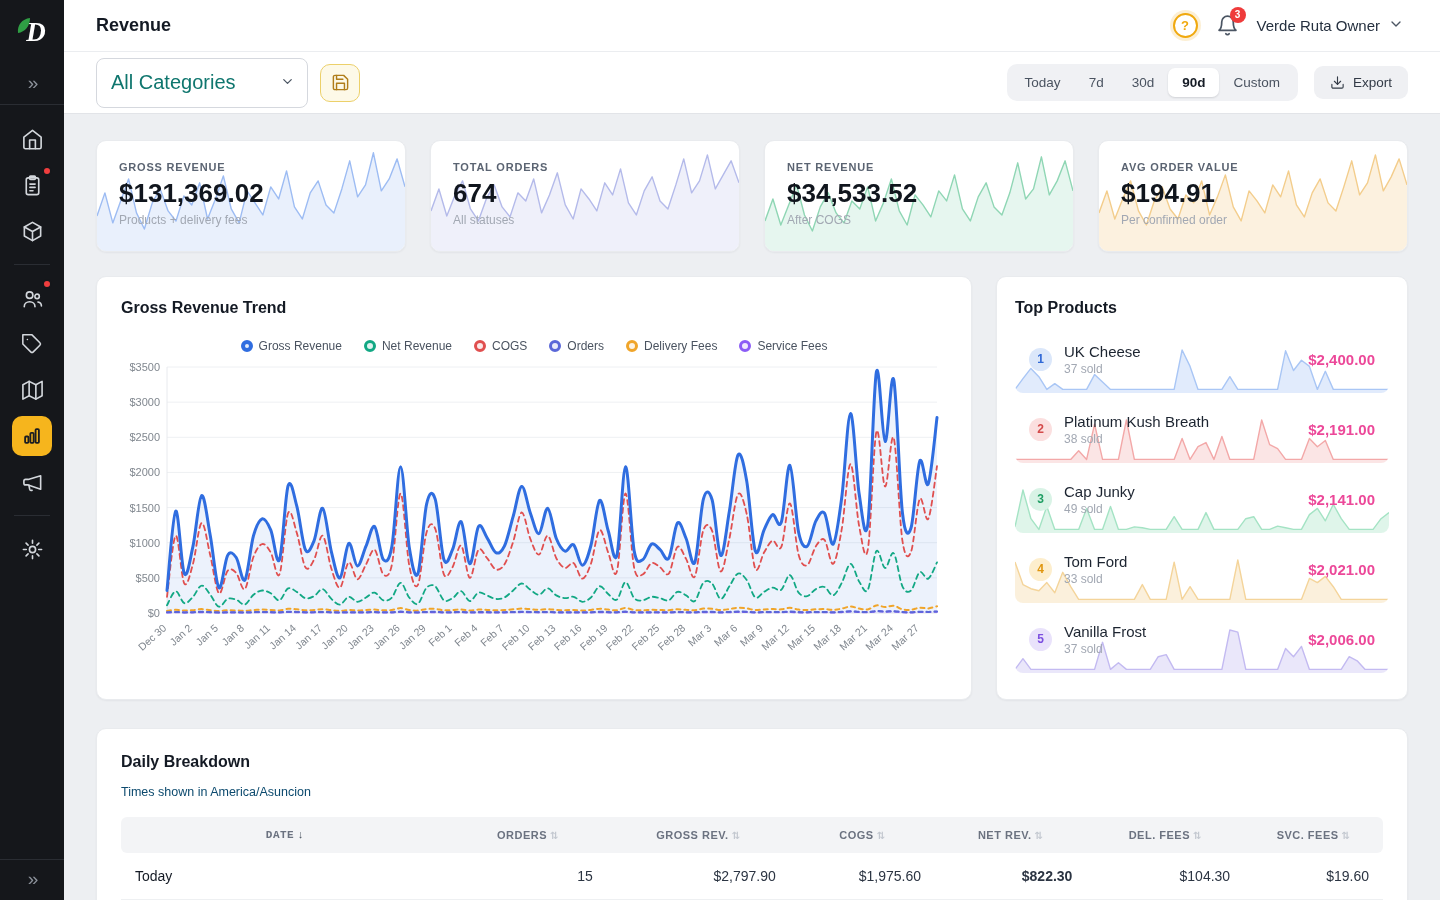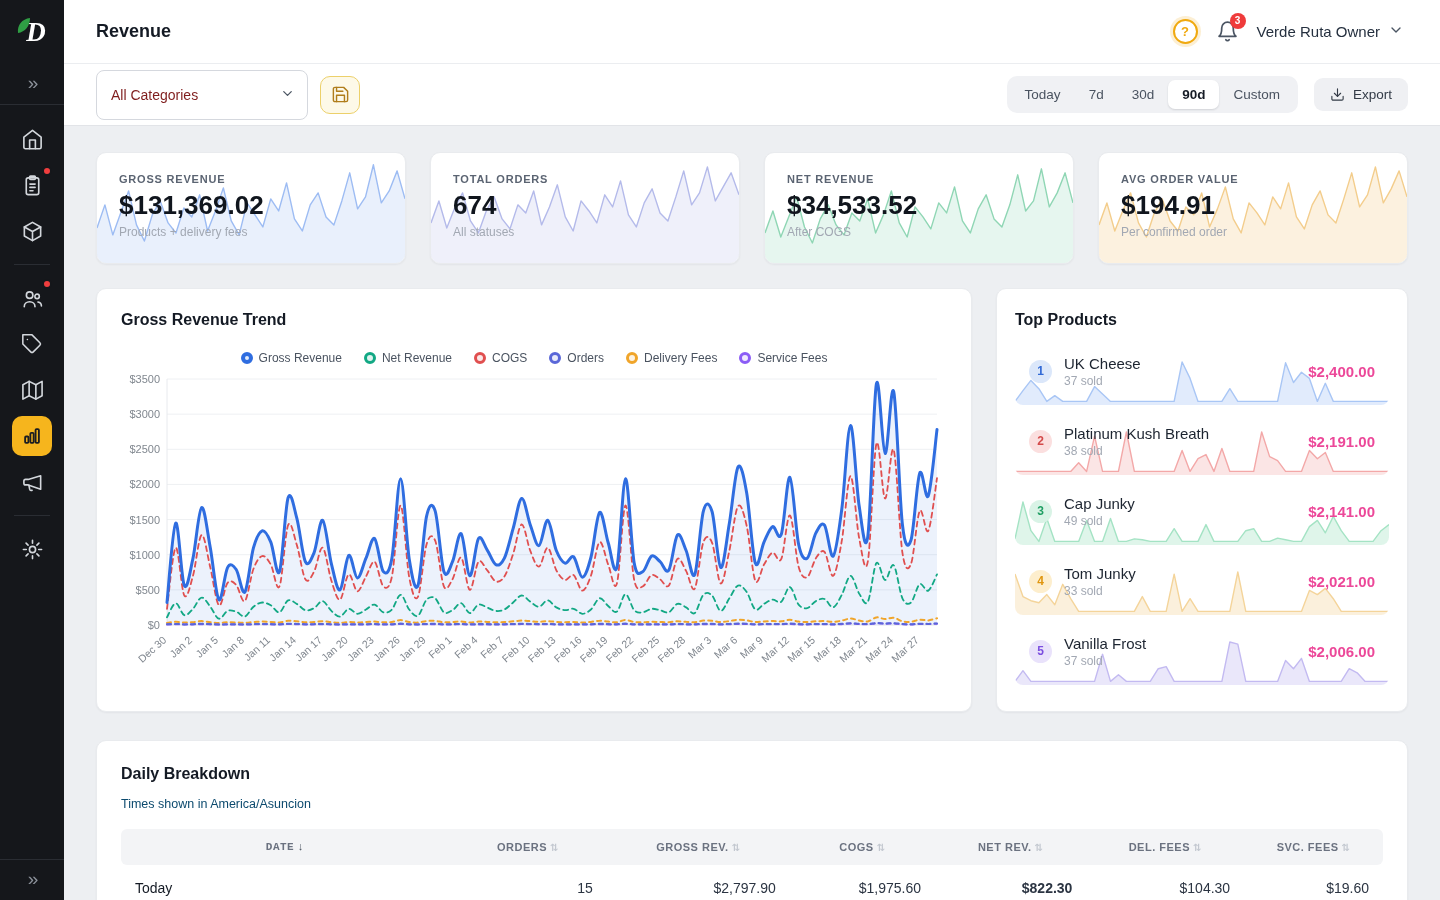--- a/index.html
+++ b/index.html
@@ -20,38 +20,38 @@
   .sb-item svg { stroke:#d3d7dc; fill:none; stroke-width:1.7; stroke-linecap:round; stroke-linejoin:round; }
   .sb-item.active { background:#f6b51d; }
   .sb-item.active svg { stroke:#1b1d21; stroke-width:2; }
   .sb-item .dot { position:absolute; top:1px; right:0px; width:10px; height:10px; border-radius:50%; background:#f03e3e; border:2px solid #15171b; }
   .sb-mini-div { width:36px; height:1px; background:#2a2d33; margin:7px 0; }
   .sb-bottom { margin-top:auto; width:100%; display:flex; flex-direction:column; align-items:center; }
 
   
   .app { flex:1; display:flex; flex-direction:column; background:#edeff2; }
 
-  header.topbar { height:64px; background:#fff; border-bottom:1px solid #ebedf0; display:flex; align-items:center; padding:0 36px 0 32px; }
+  header.topbar { height:52px; background:#fff; border-bottom:1px solid #ebedf0; display:flex; align-items:center; padding:0 36px 0 32px; }
   .page-title { font-size:18px; font-weight:700; color:#141a24; }
   .top-right { margin-left:auto; display:flex; align-items:center; gap:18px; }
   .help-btn { width:25px; height:25px; border-radius:50%; border:2px solid #f0a90f; color:#f0a90f; background:#fff;
               font-weight:700; font-size:13px; display:flex; align-items:center; justify-content:center; cursor:pointer;
               box-shadow:0 0 0 3px rgba(240,169,15,.18); }
   .bell-wrap { position:relative; cursor:pointer; padding-top:3px; }
   .bell-wrap svg { stroke:#4b5563; fill:none; stroke-width:1.8; stroke-linecap:round; stroke-linejoin:round; }
   .badge { position:absolute; top:-4px; right:-7px; min-width:16px; height:16px; border-radius:8px; background:#ef3b3b; color:#fff;
            font-size:10px; font-weight:700; display:flex; align-items:center; justify-content:center; padding:0 4px; }
   .user-menu { display:flex; align-items:center; gap:8px; cursor:pointer; }
   .user-name { font-size:15px; color:#25303f; }
   .chev svg { stroke:#4b5563; fill:none; stroke-width:2; stroke-linecap:round; stroke-linejoin:round; }
 
   
   .toolbar { height:62px; background:#fff; border-bottom:1px solid #e2e4e8; display:flex; align-items:center; padding:0 32px; }
   .select { width:212px; height:50px; border:1px solid #d5d8de; border-radius:8px; background:#fff; display:flex; align-items:center;
-            padding:0 12px 0 14px; font-size:14px; color:#7f1d1d; cursor:pointer; }
+            padding:0 12px 0 14px; font-size:20px; color:#0f766e; cursor:pointer; }
   .select .chev { margin-left:auto; }
   .save-btn { width:40px; height:38px; margin-left:12px; border:1px solid #ecd06a; background:#fdf9e8; border-radius:10px;
               display:flex; align-items:center; justify-content:center; cursor:pointer; }
   .save-btn svg { stroke:#b07d1a; fill:none; stroke-width:1.8; stroke-linecap:round; stroke-linejoin:round; }
   .toolbar-right { margin-left:auto; display:flex; align-items:center; gap:16px; }
   .range-group { background:#f0f1f4; border-radius:10px; padding:4px; display:flex; align-items:center; }
   .range-btn { border:none; background:transparent; padding:7px 14px; font-size:13.5px; color:#4a5360; border-radius:7px; cursor:pointer; font-family:inherit; }
   .range-btn.active { background:#fff; color:#161c26; font-weight:700; box-shadow:0 1px 2px rgba(20,26,36,.14); }
   .export-btn { display:flex; align-items:center; gap:8px; background:#eff0f3; border:none; border-radius:9px; padding:9px 16px;
                 font-size:13.5px; color:#333b47; cursor:pointer; font-family:inherit; }
@@ -413,21 +413,21 @@
                 </div>
               <span class="pamount">$2,141.00</span>
             </div>
             <div class="product-row">
                 <svg viewBox="0 0 376 46" preserveAspectRatio="none" class="pspark">
                   <path d="M0.0 5.1 L8.0 27.6 L16.0 31.7 L24.0 33.8 L32.0 25.6 L40.0 35.8 L48.0 15.3 L56.0 29.7 L64.0 42.4 L72.0 42.4 L80.0 42.4 L88.0 42.4 L96.0 42.4 L104.0 42.4 L112.0 42.4 L120.0 42.4 L128.0 27.6 L136.0 42.4 L144.0 42.4 L152.0 42.4 L160.0 5.1 L168.0 42.4 L176.0 29.7 L184.0 42.4 L192.0 42.4 L200.0 42.4 L208.0 42.4 L216.0 42.4 L224.0 3.0 L232.0 42.4 L240.0 42.4 L248.0 42.4 L256.0 42.4 L264.0 42.4 L272.0 42.4 L280.0 42.4 L288.0 42.4 L296.0 21.4 L304.0 25.6 L312.0 19.4 L320.0 29.7 L328.0 42.4 L336.0 42.4 L344.0 42.4 L352.0 42.4 L360.0 42.4 L368.0 42.4 L376.0 42.4 L 376 46 L 0 46 Z" fill="rgba(244,212,154,0.35)" stroke="none"></path>
                   <path d="M0.0 5.1 L8.0 27.6 L16.0 31.7 L24.0 33.8 L32.0 25.6 L40.0 35.8 L48.0 15.3 L56.0 29.7 L64.0 42.4 L72.0 42.4 L80.0 42.4 L88.0 42.4 L96.0 42.4 L104.0 42.4 L112.0 42.4 L120.0 42.4 L128.0 27.6 L136.0 42.4 L144.0 42.4 L152.0 42.4 L160.0 5.1 L168.0 42.4 L176.0 29.7 L184.0 42.4 L192.0 42.4 L200.0 42.4 L208.0 42.4 L216.0 42.4 L224.0 3.0 L232.0 42.4 L240.0 42.4 L248.0 42.4 L256.0 42.4 L264.0 42.4 L272.0 42.4 L280.0 42.4 L288.0 42.4 L296.0 21.4 L304.0 25.6 L312.0 19.4 L320.0 29.7 L328.0 42.4 L336.0 42.4 L344.0 42.4 L352.0 42.4 L360.0 42.4 L368.0 42.4 L376.0 42.4" fill="none" stroke="#f4d49a" stroke-width="1.4" vector-effect="non-scaling-stroke" stroke-linejoin="round"></path>
                 </svg>
               <span class="rank" style="background: rgb(253, 238, 205); color: rgb(224, 150, 15);">4</span>
               <div class="pinfo">
-                  <div class="pname">Tom Junky</div>
+                  <div class="pname">Tom Ford</div>
                   <div class="psold">33 sold</div>
                 </div>
               <span class="pamount">$2,021.00</span>
             </div>
             <div class="product-row">
                 <svg viewBox="0 0 376 46" preserveAspectRatio="none" class="pspark">
                   <path d="M0.0 42.4 L8.0 31.7 L16.0 42.4 L24.0 42.4 L32.0 42.4 L40.0 42.4 L48.0 42.4 L56.0 42.4 L64.0 42.4 L72.0 42.4 L80.0 42.4 L88.0 15.3 L96.0 42.4 L104.0 35.8 L112.0 42.4 L120.0 42.4 L128.0 42.4 L136.0 42.4 L144.0 29.7 L152.0 27.6 L160.0 42.4 L168.0 42.4 L176.0 42.4 L184.0 42.4 L192.0 42.4 L200.0 42.4 L208.0 42.4 L216.0 3.0 L224.0 5.1 L232.0 42.4 L240.0 42.4 L248.0 42.4 L256.0 42.4 L264.0 42.4 L272.0 21.4 L280.0 29.7 L288.0 19.4 L296.0 42.4 L304.0 42.4 L312.0 42.4 L320.0 42.4 L328.0 42.4 L336.0 29.7 L344.0 33.8 L352.0 42.4 L360.0 42.4 L368.0 42.4 L376.0 42.4 L 376 46 L 0 46 Z" fill="rgba(195,186,241,0.35)" stroke="none"></path>
                   <path d="M0.0 42.4 L8.0 31.7 L16.0 42.4 L24.0 42.4 L32.0 42.4 L40.0 42.4 L48.0 42.4 L56.0 42.4 L64.0 42.4 L72.0 42.4 L80.0 42.4 L88.0 15.3 L96.0 42.4 L104.0 35.8 L112.0 42.4 L120.0 42.4 L128.0 42.4 L136.0 42.4 L144.0 29.7 L152.0 27.6 L160.0 42.4 L168.0 42.4 L176.0 42.4 L184.0 42.4 L192.0 42.4 L200.0 42.4 L208.0 42.4 L216.0 3.0 L224.0 5.1 L232.0 42.4 L240.0 42.4 L248.0 42.4 L256.0 42.4 L264.0 42.4 L272.0 21.4 L280.0 29.7 L288.0 19.4 L296.0 42.4 L304.0 42.4 L312.0 42.4 L320.0 42.4 L328.0 42.4 L336.0 29.7 L344.0 33.8 L352.0 42.4 L360.0 42.4 L368.0 42.4 L376.0 42.4" fill="none" stroke="#c3baf1" stroke-width="1.4" vector-effect="non-scaling-stroke" stroke-linejoin="round"></path>
                 </svg>
               <span class="rank" style="background: rgb(233, 226, 251); color: rgb(124, 79, 224);">5</span>

